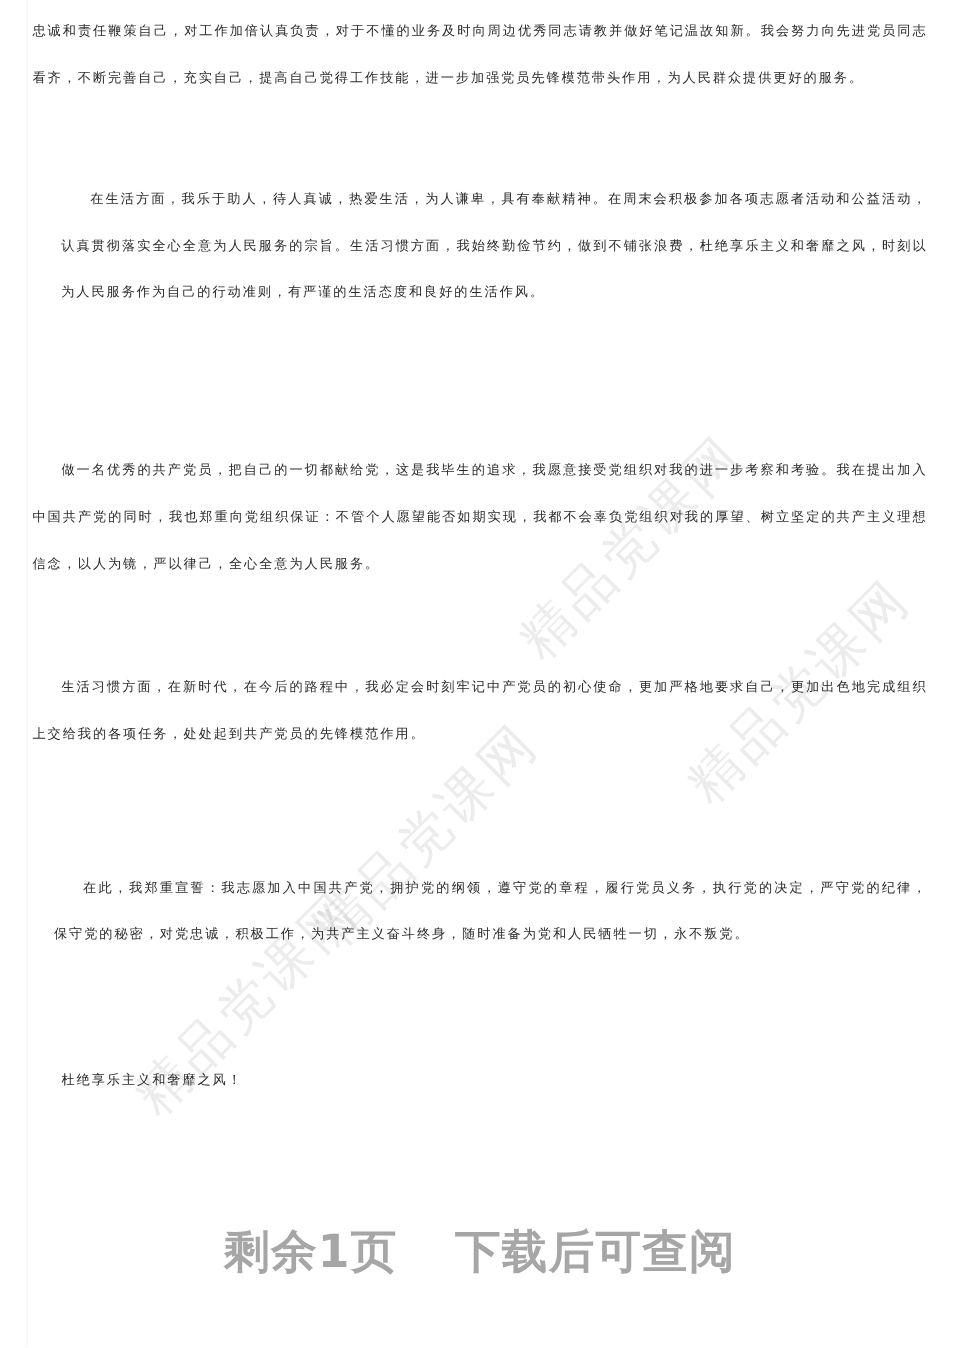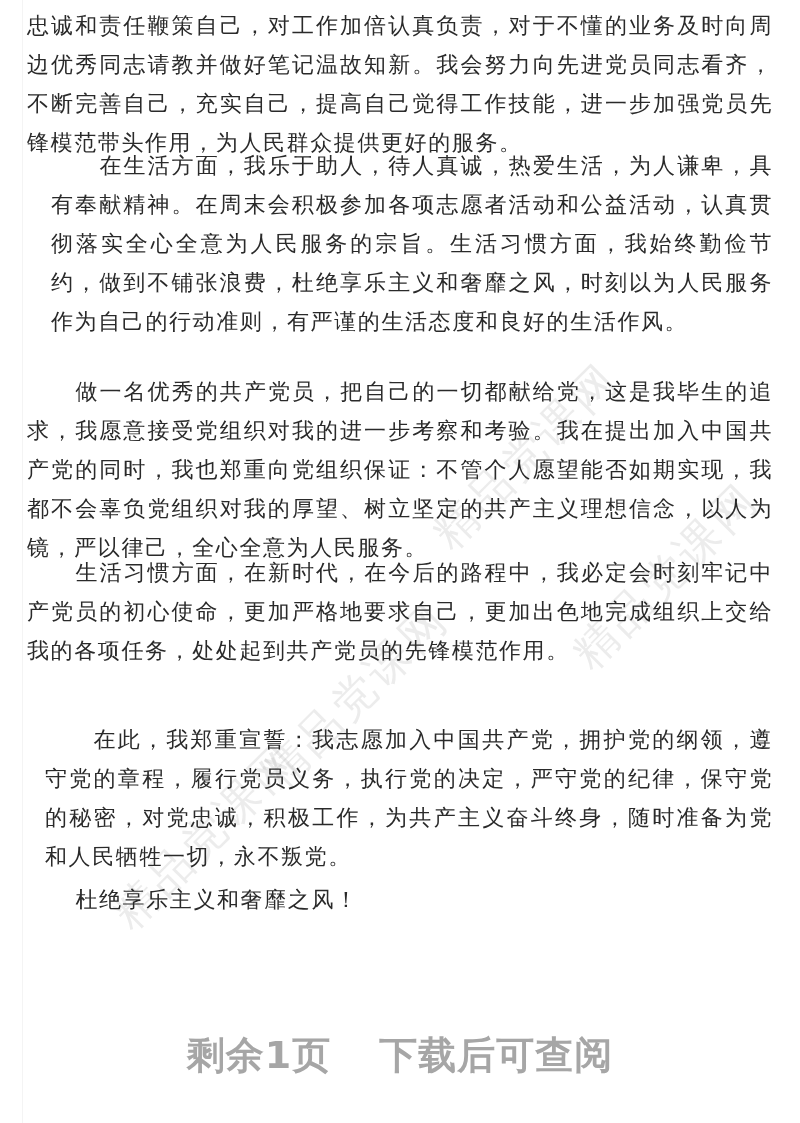--- a/index.html
+++ b/index.html
@@ -1,35 +1,35 @@
 <!DOCTYPE html>
 <html><head>
   <meta charset="utf-8">
   <style>
     html, body { margin: 0; padding: 0; background: #ffffff; }
     body { width: 800px; height: 1123px; position: relative; overflow: hidden;
            font-family: "DejaVu Serif", "Liberation Serif", serif; color: #2a2a2a; }
     .page-edge { position: absolute; left: 22px; top: 0; width: 1px; height: 1123px; background: #f4f4f4; }
     .doc { position: absolute; left: 27px; top: 0; width: 746px; }
-    .para { margin: 0; font-size: 22px; line-height: 39px; letter-spacing: 1.6px; text-align: justify; }
+    .para { margin: 0; font-size: 11px; line-height: 39px; letter-spacing: 1.6px; text-align: justify; }
     .para.indent { text-indent: 2.2em; }
     .p1 { position: absolute; top: 6px; }
     .p2 { position: absolute; top: 146px; margin-left: 24px; }
     .p3 { position: absolute; top: 372px; }
     .p4 { position: absolute; top: 553px; }
     .p5 { position: absolute; top: 720px; margin-left: 18px; }
     .p6 { position: absolute; top: 880px; }
     .watermark { position: absolute; color: rgba(170,170,170,0.22); font-size: 44px; font-family: "DejaVu Sans", sans-serif;
                  transform: rotate(-45deg); transform-origin: left top; white-space: nowrap; letter-spacing: 4px; pointer-events: none; }
     .wm1 { left: 420px; top: 520px; }
     .wm2 { left: 250px; top: 760px; }
     .wm3 { left: 560px; top: 640px; }
     .wm4 { left: 100px; top: 900px; }
     .remaining { position: absolute; top: 1018px; left: 0; width: 800px; text-align: center;
-                 font-family: "DejaVu Sans", sans-serif; font-weight: bold; font-size: 38px; color: #a6a6a6; letter-spacing: 1px; margin-top: 12px; }
+                 font-family: "DejaVu Sans", sans-serif; font-weight: bold; font-size: 38px; color: #a6a6a6; letter-spacing: 1px; }
     .remaining .sep { display: inline-block; width: 48px; }
   </style>
 </head>
 <body>
 
 <div class="page-edge"></div>
 
 <div class="watermark wm1">精品党课网</div>
 <div class="watermark wm2">精品党课网</div>
 <div class="watermark wm3">精品党课网</div>

